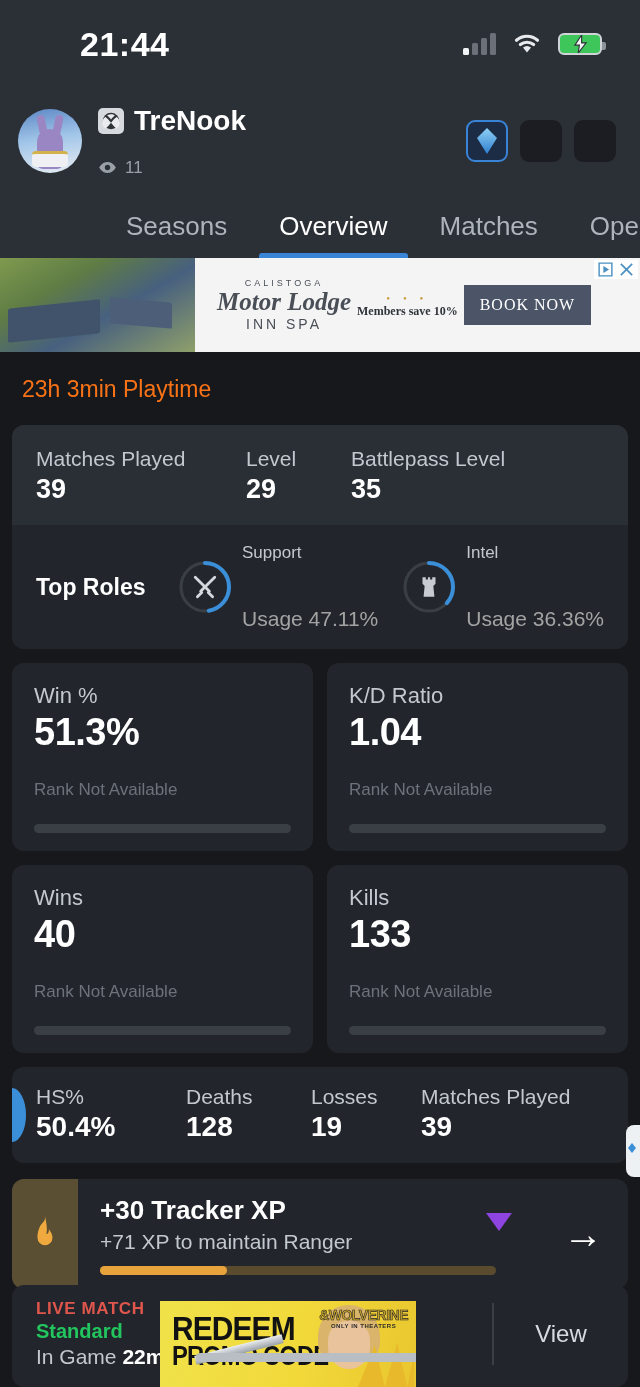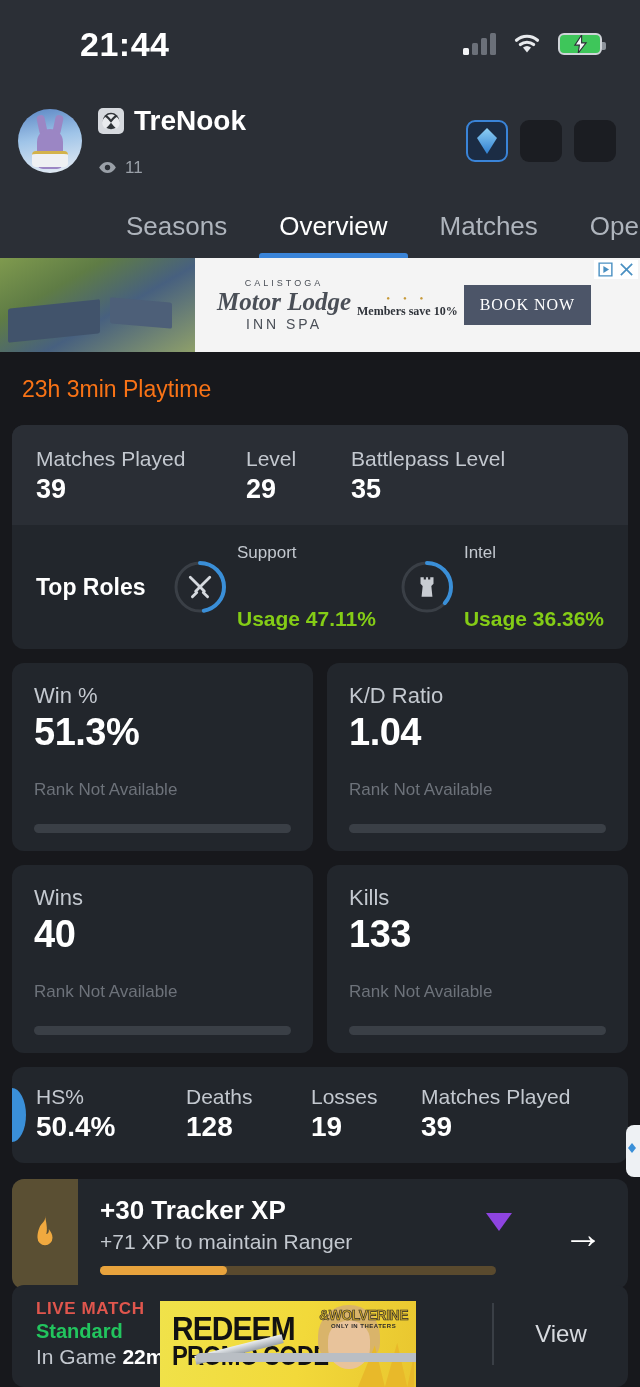--- a/index.html
+++ b/index.html
@@ -117,21 +117,21 @@
   .ov-bot { display: flex; align-items: center; padding: 18px 24px; gap: 0; }
   .toproles { color: #fff; font-size: 23px; font-weight: 700; width: 175px; }
   .role { display: flex; align-items: center; gap: 10px; }
   .role + .role { margin-left: 24px; }
   .ring { position: relative; width: 54px; height: 54px; flex: none; }
   .ring svg { position: absolute; inset: 0; transform: rotate(-90deg); }
   .ring .glyph { position: absolute; inset: 0; display: flex; align-items: center; justify-content: center; }
   .ring .glyph svg { position: static; transform: none; width: 26px; height: 26px; }
   .role-txt { display: flex; flex-direction: column; }
   .role-name { color: #c3c8cf; font-size: 17px; }
-  .role-usage { color: #84cc16; font-size: 21px; font-weight: 700; white-space: nowrap; margin-top: 44px; }
+  .role-usage { color: #a3a3a3; font-size: 21px; font-weight: 400; white-space: nowrap; margin-top: 44px; }
 
   .grid2 { display: flex; gap: 14px; margin-top: 14px; }
   .statcard { flex: 1; background: #22262c; border-radius: 12px; padding: 20px 22px 18px; }
   .sc-label { color: #c3c8cf; font-size: 22px; }
   .sc-val { color: #fff; font-size: 38px; font-weight: 700; margin-top: 2px; letter-spacing: -.5px; }
   .sc-rank { color: #6d727a; font-size: 17px; margin-top: 26px; }
   .sc-bar { height: 9px; border-radius: 5px; background: #3a3f46; margin-top: 24px; }
 
   .strip { position: relative; background: #22262c; border-radius: 12px; margin-top: 14px; display: flex; padding: 18px 24px 20px; overflow: hidden; }
   .strip:before {

